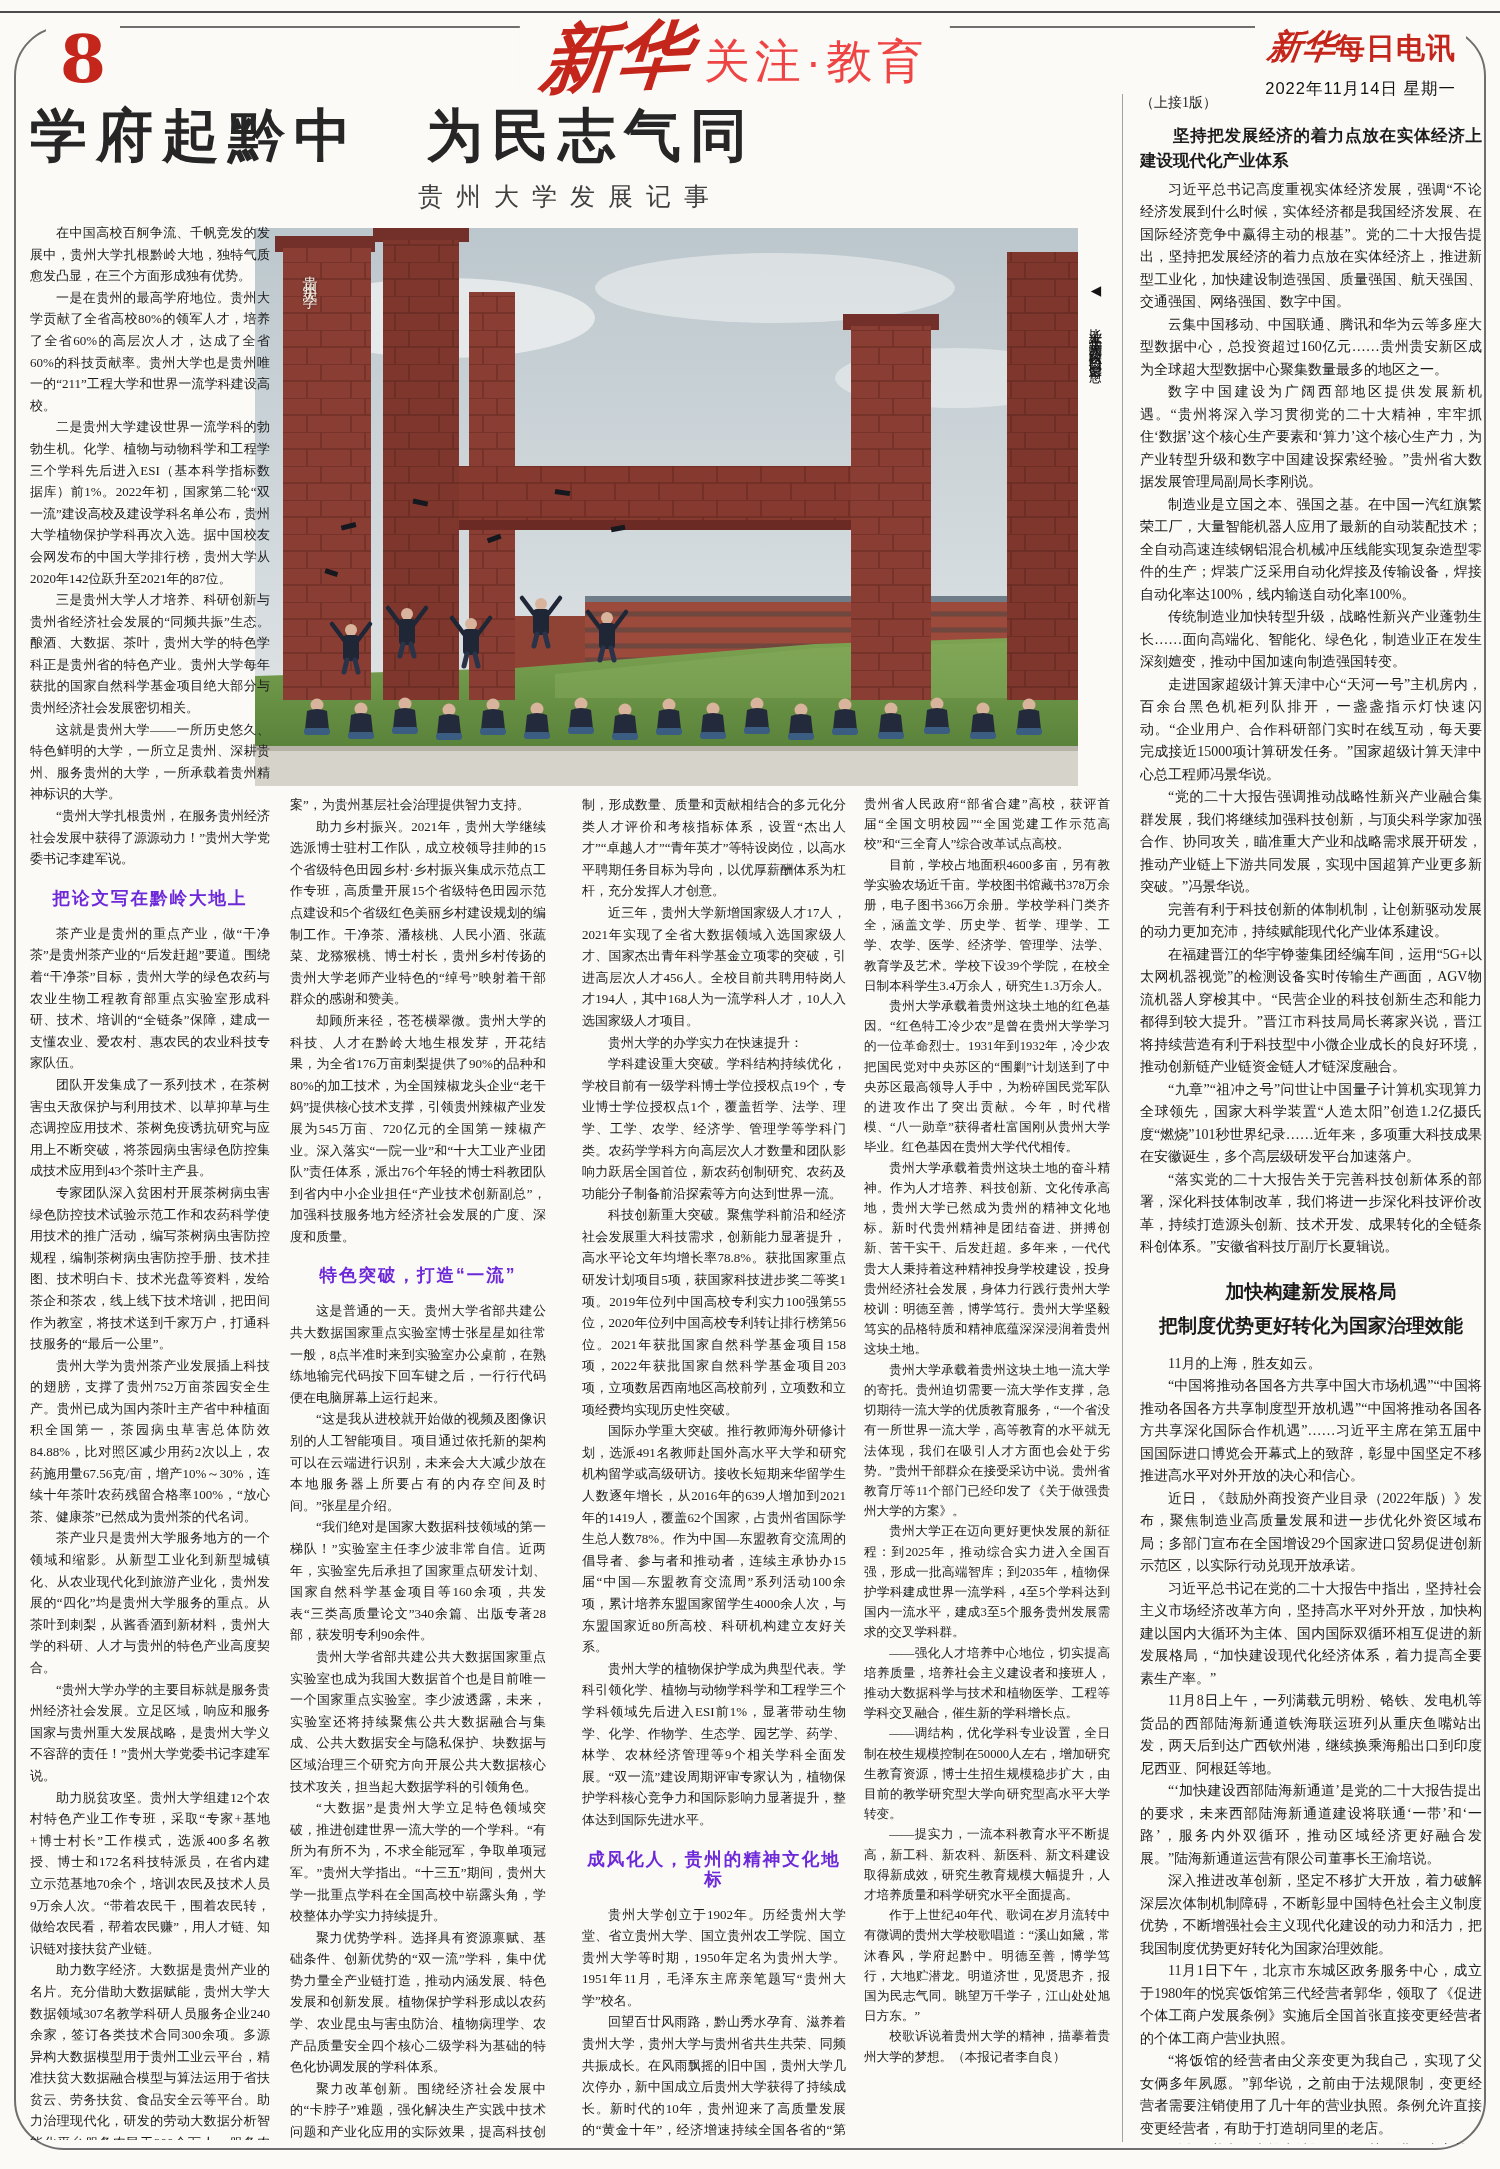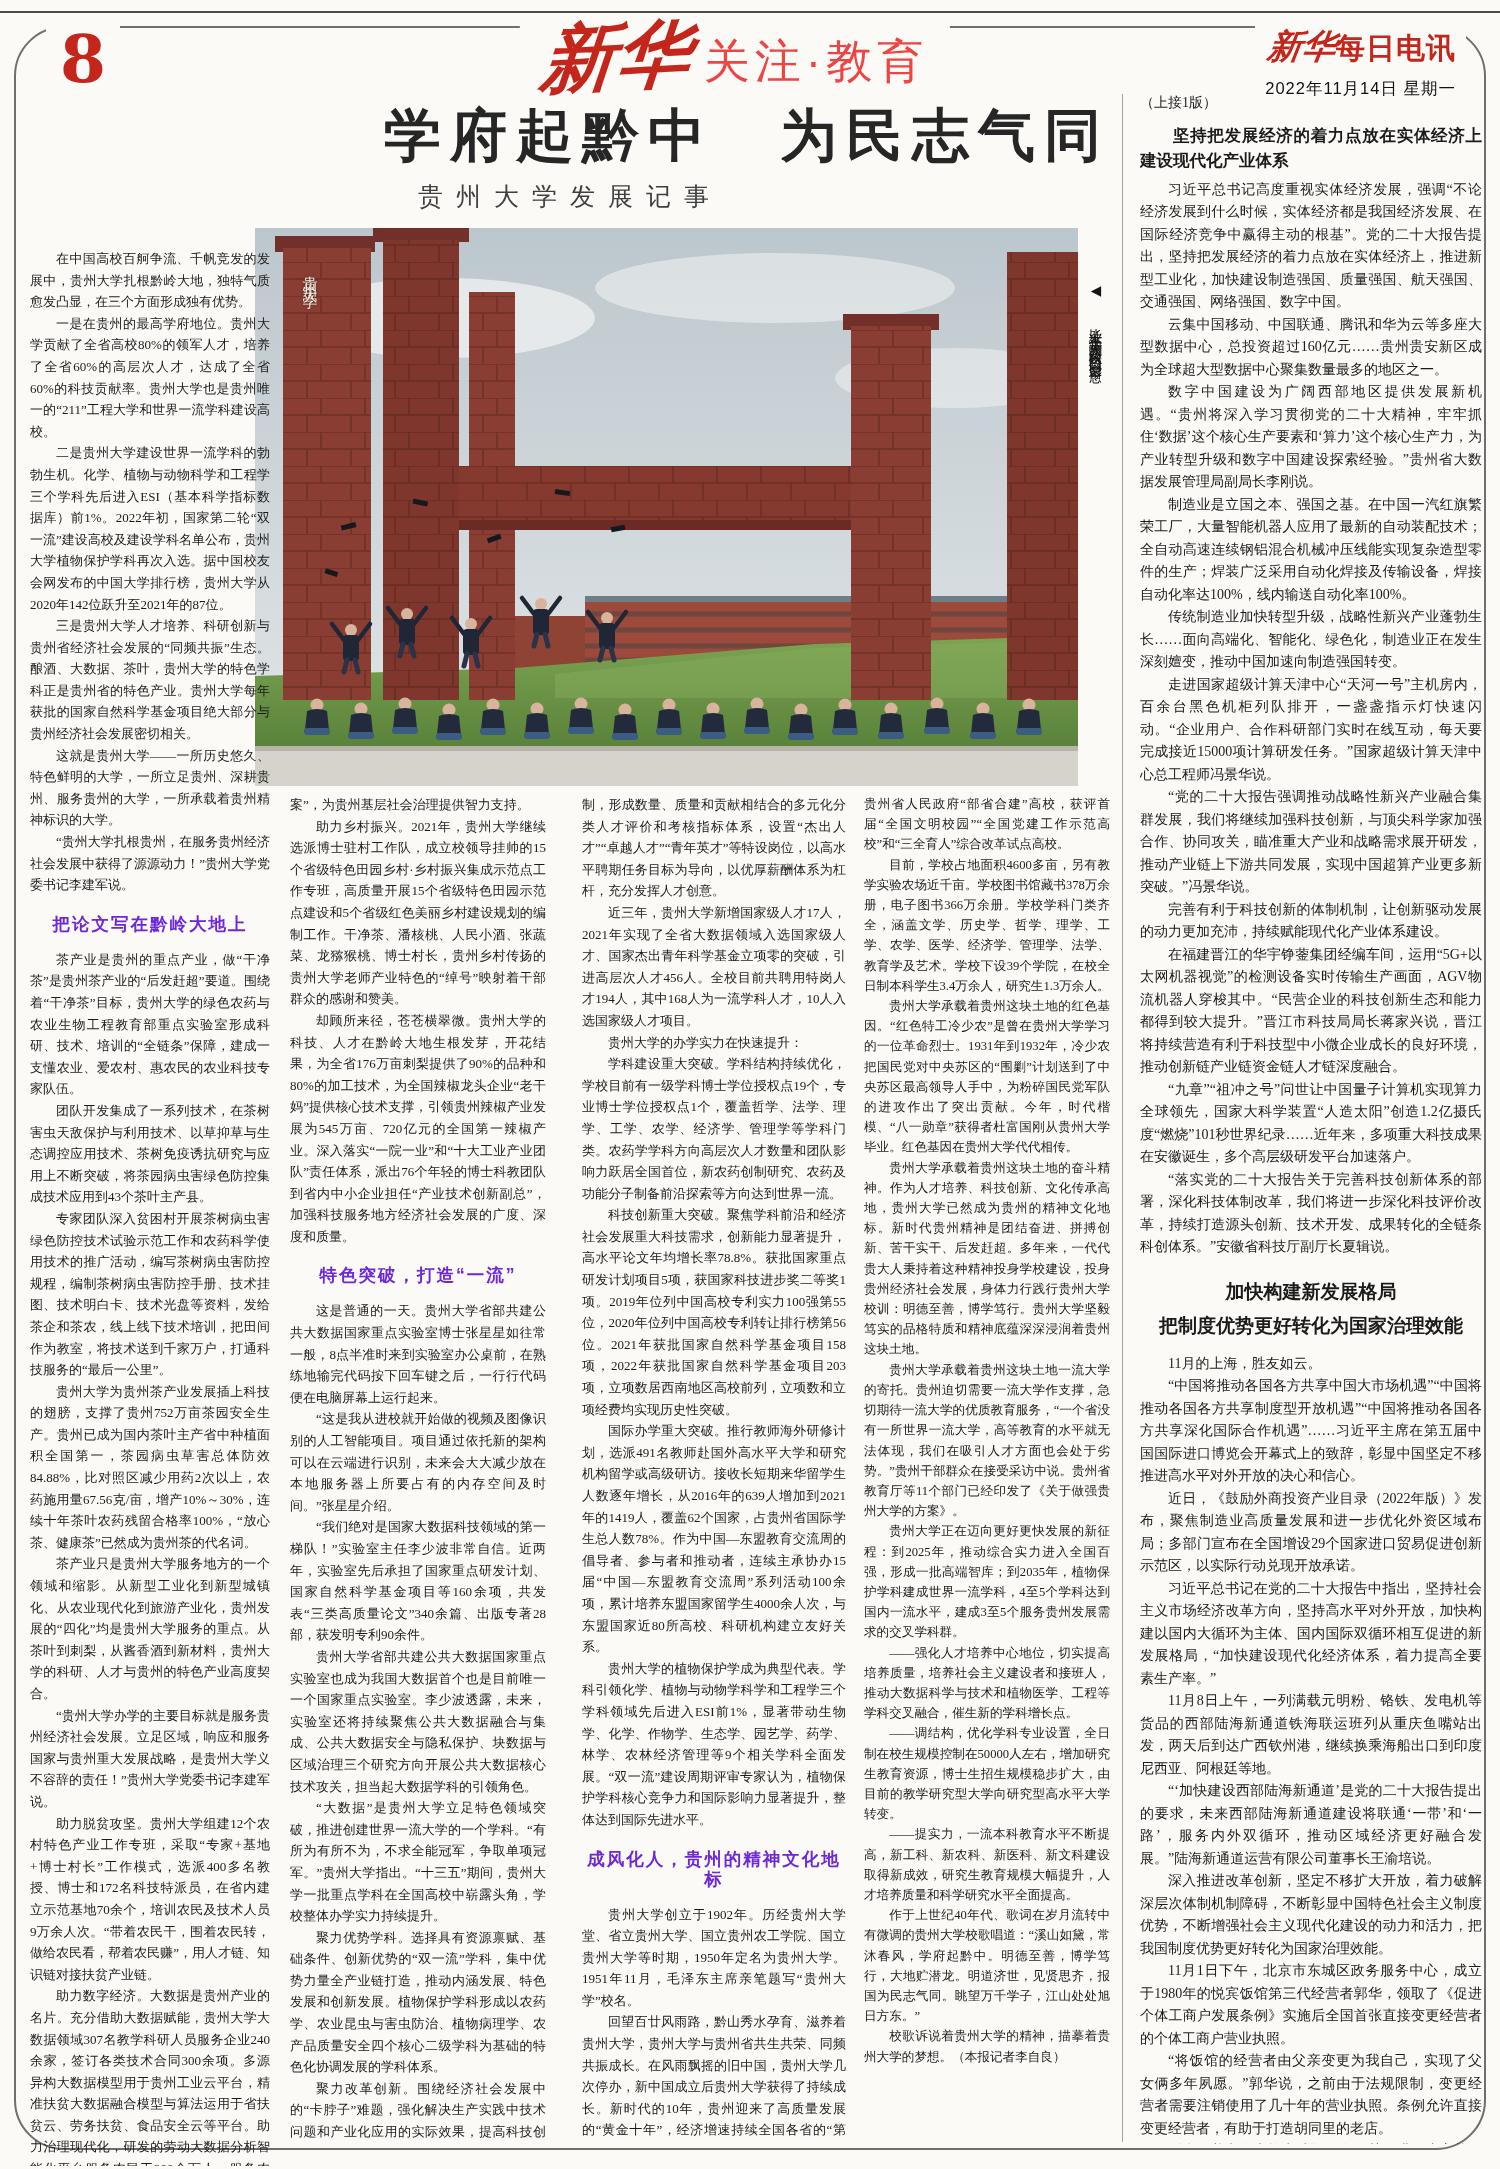--- a/index.html
+++ b/index.html
@@ -18,36 +18,36 @@
   .mast-section{font-family:"Liberation Sans","DejaVu Sans",sans-serif;font-weight:400;
                 font-size:46px;line-height:66px;letter-spacing:5px;color:#ef4444;}
   .brand{position:absolute;right:34px;top:24px;z-index:3;background:#fbfaf7;padding:0 10px;text-align:right;}
   .brand-line{color:#c5261c;white-space:nowrap;}
   .brand-script{display:inline-block;font-family:"DejaVu Serif",serif;font-weight:700;font-style:italic;
                 font-size:34px;transform:skewX(-8deg);}
   .brand-rest{font-family:"Liberation Sans","DejaVu Sans",sans-serif;font-weight:900;font-size:29px;letter-spacing:1px;}
   .brand-date{margin-top:8px;font-family:"Liberation Sans","DejaVu Sans",sans-serif;
               font-size:16.5px;color:#111;letter-spacing:1px;}
   
-  .headline{position:absolute;left:30px;top:104px;width:1080px;text-align:right;
+  .headline{position:absolute;left:30px;top:104px;width:1080px;text-align:left;
             font-family:"Liberation Sans","DejaVu Sans",sans-serif;font-weight:900;
             font-size:57px;line-height:62px;letter-spacing:9px;color:#262626;}
   .subtitle{position:absolute;left:30px;top:180px;width:1080px;text-align:center;
             font-family:"Liberation Sans","DejaVu Sans",sans-serif;font-weight:400;
             font-size:25px;letter-spacing:13px;color:#404040;}
   
   .photo{position:absolute;left:255px;top:228px;width:823px;height:558px;overflow:hidden;background:#c6cfd4;}
   .photo-sign{position:absolute;left:300px;top:264px;writing-mode:vertical-rl;z-index:2;
               font-family:"Liberation Sans",sans-serif;font-size:15px;letter-spacing:6px;
               color:#f2ece2;text-shadow:0 0 3px rgba(0,0,0,.45);}
   .caption{position:absolute;left:1086px;top:282px;height:540px;writing-mode:vertical-rl;
            font-size:13.5px;letter-spacing:2.5px;color:#141414;}
   
   .col{position:absolute;overflow:hidden;text-align:justify;font-size:13px;line-height:21.6px;}
-  #col1{left:30px;top:222px;width:240px;height:1918px;margin-top:26px;}
+  #col1{left:30px;top:222px;width:240px;height:1918px;}
   #col2{left:290px;top:794px;width:256px;height:1346px;}
   #col3{left:582px;top:794px;width:264px;height:1346px;}
   #col4{left:864px;top:794px;width:246px;height:1346px;font-size:12.6px;line-height:20.2px;}
   .col p{margin:0;text-indent:2em;}
   .col .t-pl{text-indent:0;}
   .t-h{font-family:"Liberation Sans","DejaVu Sans",sans-serif;font-weight:700;font-size:17.5px;
        line-height:20px;text-align:center;letter-spacing:2px;margin:18px 0 15px;color:#6d28d9;}
   .vrule{position:absolute;left:1122px;top:94px;width:1px;height:2048px;background:#a2a2a2;}
   
   #rightcol{left:1140px;top:92px;width:342px;height:2052px;font-size:14px;line-height:22.5px;}

